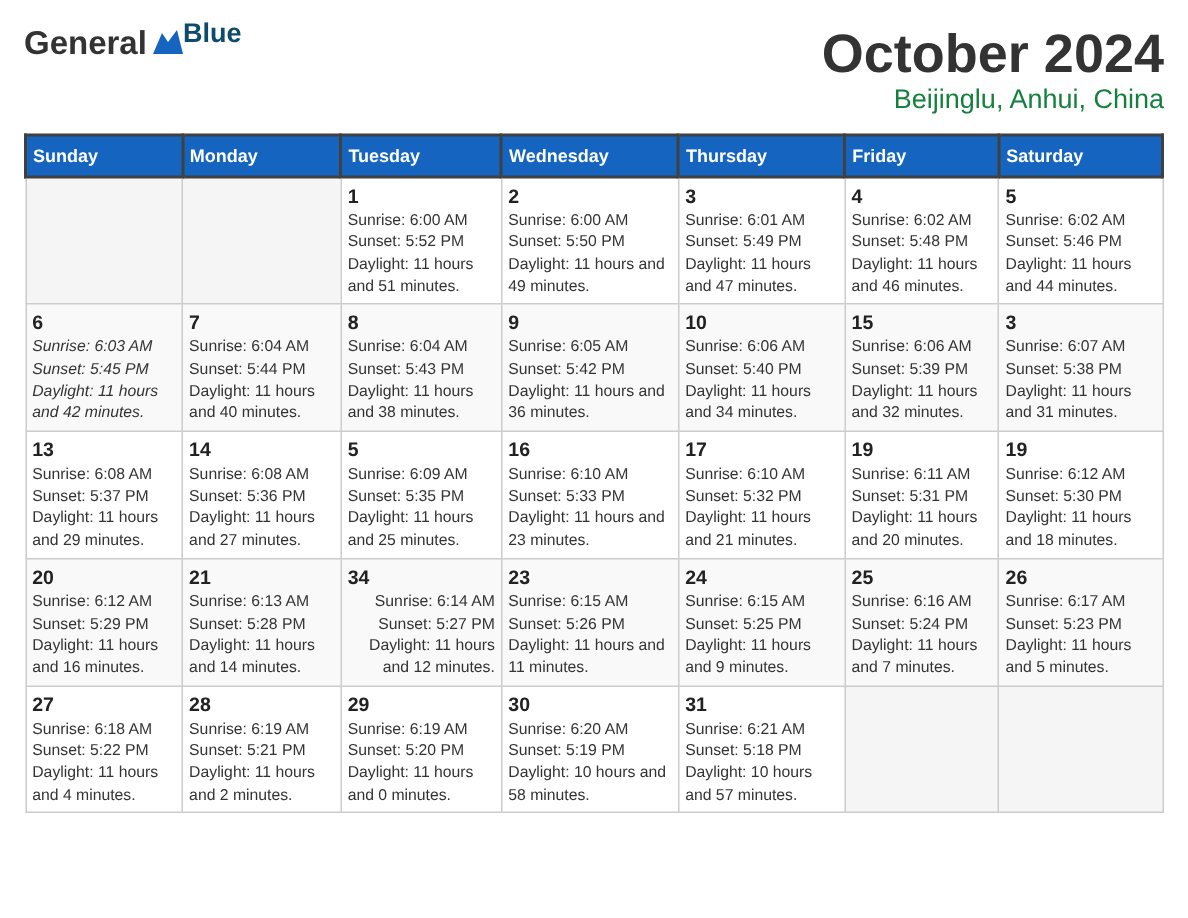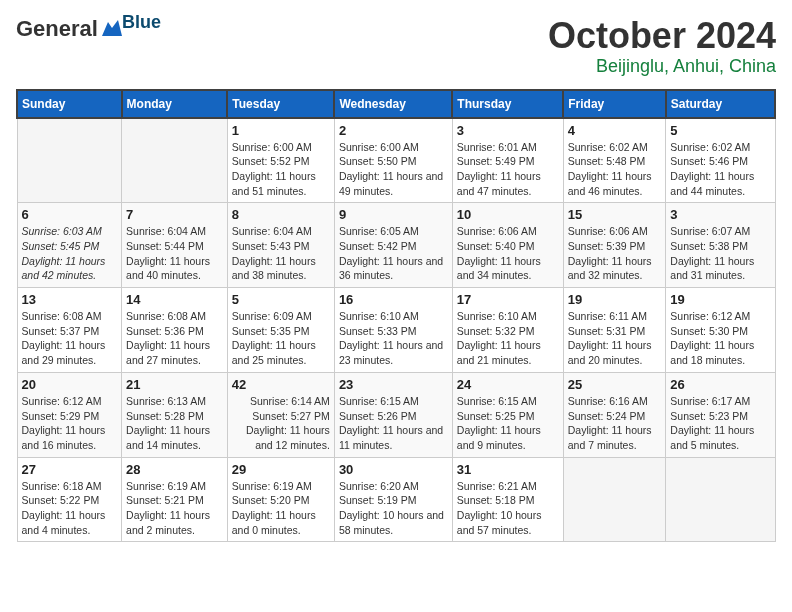--- a/index.html
+++ b/index.html
@@ -233,21 +233,21 @@
 Sunset: 5:29 PM
 Daylight: 11 hours and 16 minutes.</div>
         </td>
         <td>
           <div class="cell-day">21</div>
           <div class="cell-info" style="white-space: pre-line;">Sunrise: 6:13 AM
 Sunset: 5:28 PM
 Daylight: 11 hours and 14 minutes.</div>
         </td>
         <td>
-          <div class="cell-day">42</div>
+          <div class="cell-day">34</div>
           <div class="cell-info" style="white-space: pre-line; text-align: right;">Sunrise: 6:14 AM
 Sunset: 5:27 PM
 Daylight: 11 hours and 12 minutes.</div>
         </td>
         <td>
           <div class="cell-day">23</div>
           <div class="cell-info" style="white-space: pre-line;">Sunrise: 6:15 AM
 Sunset: 5:26 PM
 Daylight: 11 hours and 11 minutes.</div>
         </td>

